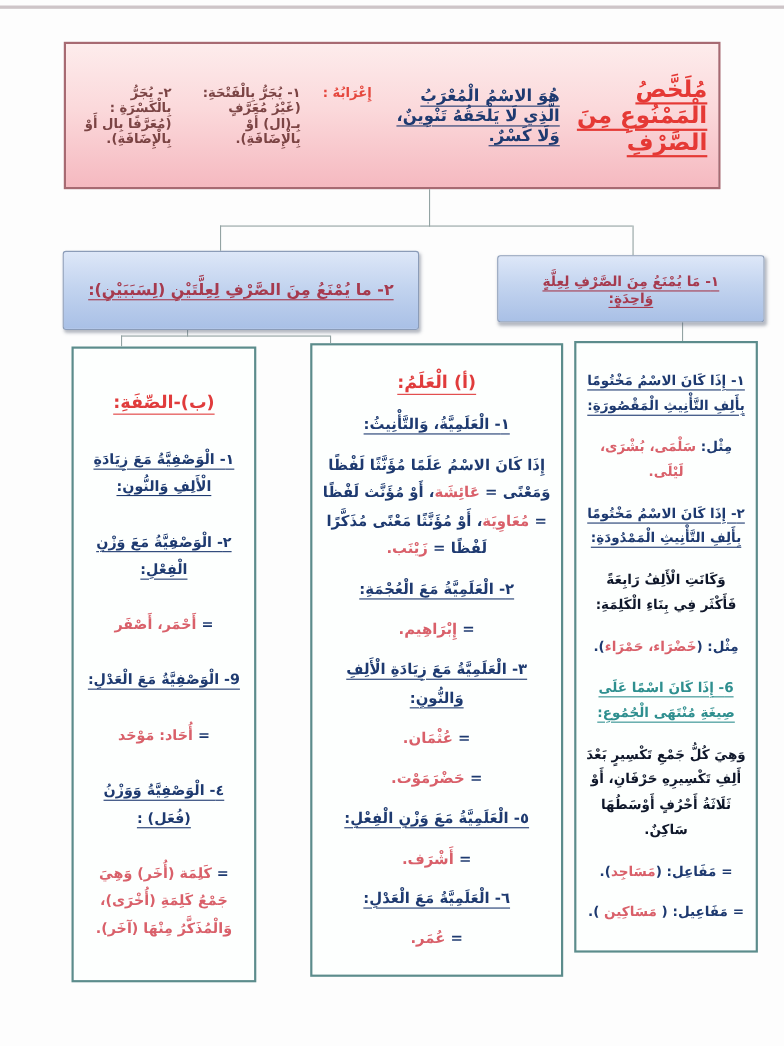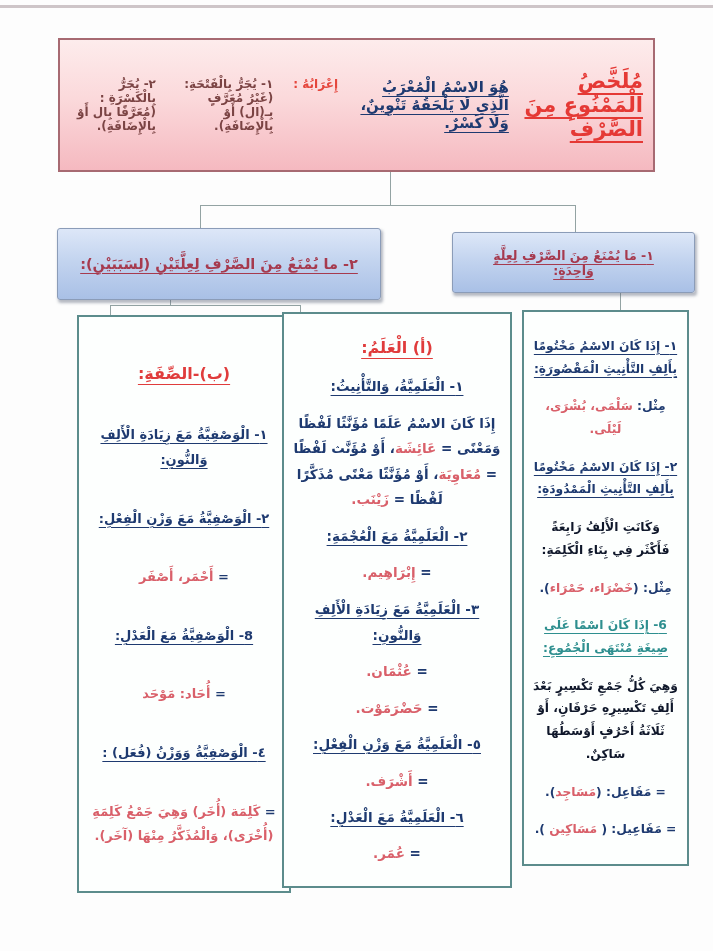--- a/index.html
+++ b/index.html
@@ -59,21 +59,21 @@
   .branch-two { left:57px;  top:228px; width:324px; height:72px; font-size:14.5px; }
   .branch-one { left:452px; top:232px; width:243px; height:61px; font-size:12.5px; }
 
   
   .col {
     position:absolute; background:#fdfffe;
     border:2px solid #5c8c8c;
     display:flex; flex-direction:column; justify-content:space-evenly;
     text-align:center; padding:8px 9px;margin-left:44px;
   }
-  .col-sifa { left:33px;  top:315px; width:214px; height:578px; font-size:13px;   line-height:1.9; }
+  .col-sifa { left:21px;  top:315px; width:168px; height:578px; font-size:13px;   line-height:1.9; }
   .col-alam { left:238px; top:312px; width:230px; height:576px; font-size:13.5px; line-height:1.9; }
   .col-one  { left:478px; top:310px; width:167px; height:556px; font-size:12.3px; line-height:1.85; }
 
   .col-header {
     color:#e03c3c; font-size:16px;
     text-decoration:underline; text-underline-offset:5px; text-decoration-thickness:1px;
   }
   .hd {
     color:#1e3a70;
     text-decoration:underline; text-underline-offset:4px; text-decoration-thickness:1px;
@@ -115,21 +115,21 @@
   <div class="cline" style="left:620px; top:293px; width:1px; height:17px;"></div>
 
   <div class="branch branch-two">٢- ما يُمْنَعُ مِنَ الصَّرْفِ لِعِلَّتَيْنِ (لِسَبَبَيْنِ):</div>
   <div class="branch branch-one">١- مَا يُمْنَعُ مِنَ الصَّرْفِ لِعِلَّةٍ وَاحِدَةٍ:</div>
 
   <div class="col col-sifa">
     <div class="col-header">(ب)-الصِّفَةِ:</div>
     <div class="hd">١- الْوَصْفِيَّةُ مَعَ زِيَادَةِ الْأَلِفِ وَالنُّونِ:</div>
     <div class="hd">٢- الْوَصْفِيَّةُ مَعَ وَزْنِ الْفِعْلِ:</div>
     <div><span class="n">= </span><span class="r">أَحْمَر، أَصْفَر</span></div>
-    <div class="hd">8- الْوَصْفِيَّةُ مَعَ الْعَدْلِ:</div>
+    <div class="hd">9- الْوَصْفِيَّةُ مَعَ الْعَدْلِ:</div>
     <div><span class="n">= </span><span class="r">أُحَاد: مَوْحَد</span></div>
     <div class="hd">٤- الْوَصْفِيَّةُ وَوَزْنُ (فُعَل) :</div>
     <div><span class="n">= </span><span class="r">كَلِمَة (أُخَر) وَهِيَ جَمْعُ كَلِمَةِ (أُخْرَى)، وَالْمُذَكَّرُ مِنْهَا (آخَر).</span></div>
   </div>
 
   <div class="col col-alam">
     <div class="col-header">(أ) الْعَلَمُ:</div>
     <div class="hd">١- الْعَلَمِيَّةُ، وَالتَّأْنِيثُ:</div>
     <div><span class="n">إِذَا كَانَ الاسْمُ عَلَمًا مُؤَنَّثًا لَفْظًا وَمَعْنًى = </span><span class="r">عَائِشَة</span><span class="n">، أَوْ مُؤَنَّث لَفْظًا = </span><span class="r">مُعَاوِيَة</span><span class="n">، أَوْ مُؤَنَّثًا مَعْنًى مُذَكَّرًا لَفْظًا = </span><span class="r">زَيْنَب.</span></div>
     <div class="hd">٢- الْعَلَمِيَّةُ مَعَ الْعُجْمَةِ:</div>

